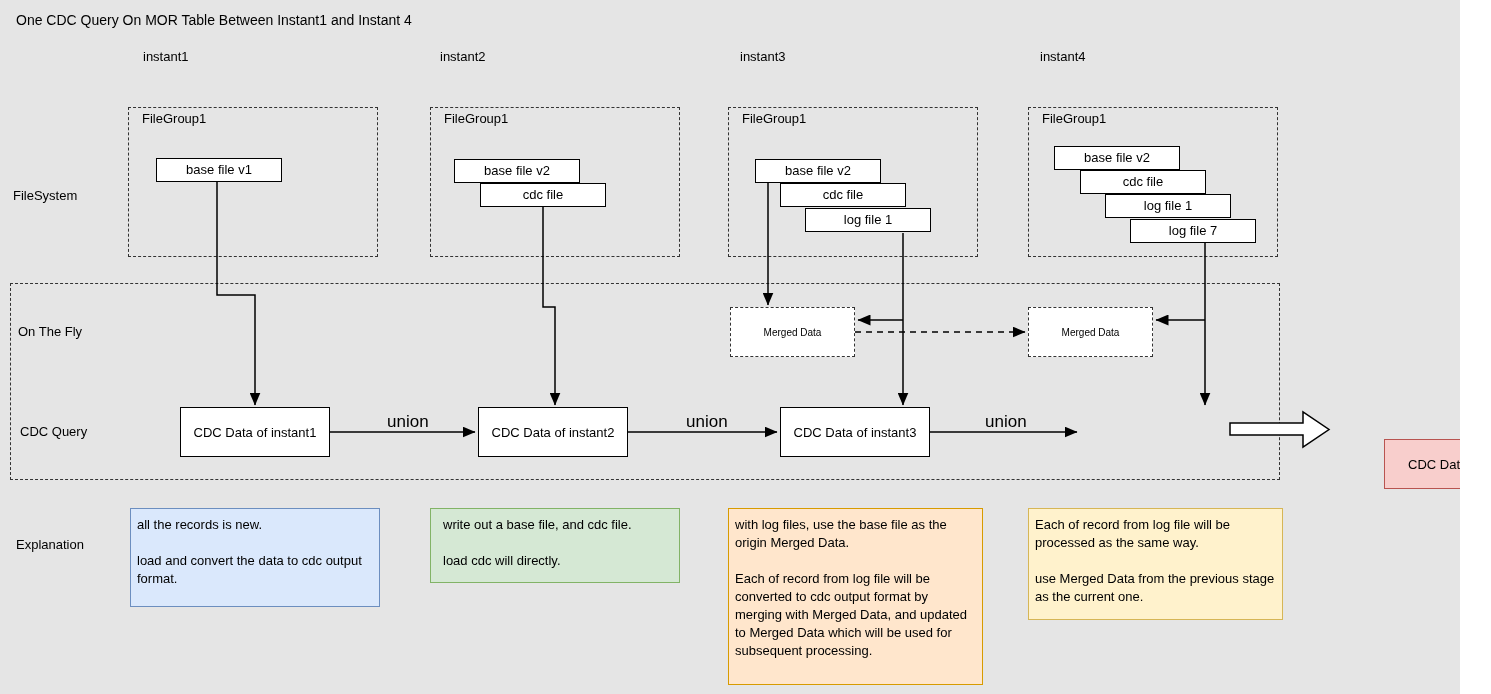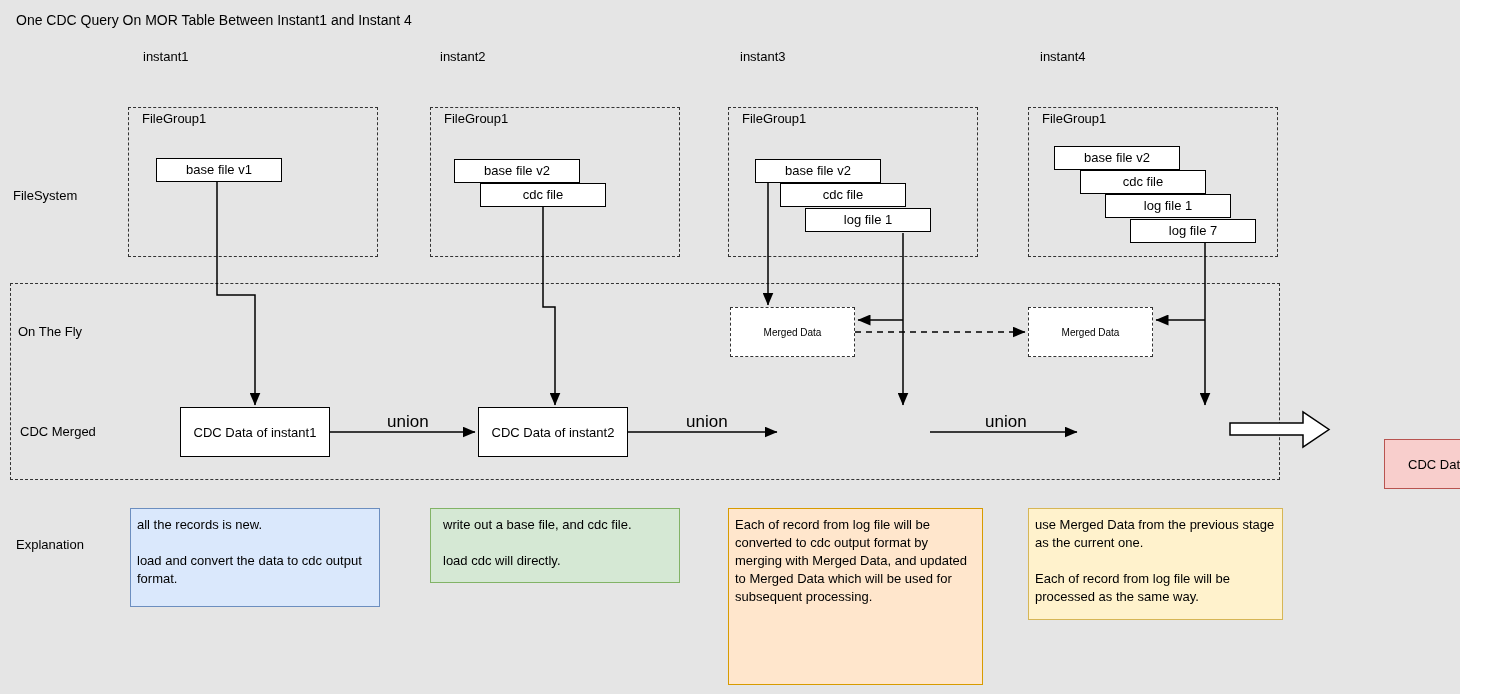--- a/index.html
+++ b/index.html
@@ -58,21 +58,21 @@
 
   <div class="title">One CDC Query On MOR Table Between Instant1 and Instant 4</div>
 
   <div class="instant-label" style="left:143px">instant1</div>
   <div class="instant-label" style="left:440px">instant2</div>
   <div class="instant-label" style="left:740px">instant3</div>
   <div class="instant-label" style="left:1040px">instant4</div>
 
   <div class="row-label" style="left:13px; top:188px">FileSystem</div>
   <div class="row-label" style="left:18px; top:324px">On The Fly</div>
-  <div class="row-label" style="left:20px; top:424px">CDC Merged</div>
+  <div class="row-label" style="left:20px; top:424px">CDC Query</div>
   <div class="row-label" style="left:16px; top:537px">Explanation</div>
 
   <div class="filegroup" style="left:128px; top:107px">
     <div class="fg-title">FileGroup1</div>
     <div class="file-box" style="left:27px; top:50px">base file v1</div>
   </div>
 
   <div class="filegroup" style="left:430px; top:107px">
     <div class="fg-title">FileGroup1</div>
     <div class="file-box" style="left:23px; top:51px">base file v2</div>
@@ -94,41 +94,43 @@
     <div class="file-box" style="left:101px; top:111px">log file 7</div>
   </div>
 
   <div class="big-dashed"></div>
 
   <div class="merged" style="left:730px; top:307px">Merged Data</div>
   <div class="merged" style="left:1028px; top:307px">Merged Data</div>
 
   <div class="cdc-box" style="left:180px">CDC Data of instant1</div>
   <div class="cdc-box" style="left:478px">CDC Data of instant2</div>
+  <div class="cdc-box" style="left:780px">CDC Data of instant3</div>
 
   <div class="union-label" style="left:387px">union</div>
   <div class="union-label" style="left:686px">union</div>
   <div class="union-label" style="left:985px">union</div>
 
   <div class="output-box">CDC Data Output</div>
 
   <div class="explain exp-blue">
     <div class="p">all the records is new.</div>
     <div class="p">load and convert the data to cdc output format.</div>
   </div>
   <div class="explain exp-green">
     <div class="p">write out a base file, and cdc file.</div>
     <div class="p">load cdc will directly.</div>
   </div>
   <div class="explain exp-orange">
+    <div class="p">with log files, use the base file as the origin Merged Data.</div>
     <div class="p">Each of record from log file will be converted to cdc output format by merging with Merged Data, and updated to Merged Data which will be used for subsequent processing.</div>
   </div>
   <div class="explain exp-yellow">
+    <div class="p">Each of record from log file will be processed as the same way.</div>
     <div class="p">use Merged Data from the previous stage as the current one.</div>
-    <div class="p">Each of record from log file will be processed as the same way.</div>
   </div>
 
   <svg class="overlay" width="1491" height="694" viewBox="0 0 1491 694">
     <defs>
       <marker id="ah" markerUnits="userSpaceOnUse" markerWidth="14" markerHeight="11" refX="12.5" refY="5.5" orient="auto">
         <path d="M0,0 L13,5.5 L0,11 Z" fill="#000"></path>
       </marker>
     </defs>
     <g fill="none" stroke="#000" stroke-width="1.5">
       <path d="M217,181 L217,295 L255,295 L255,405" marker-end="url(#ah)"></path>

